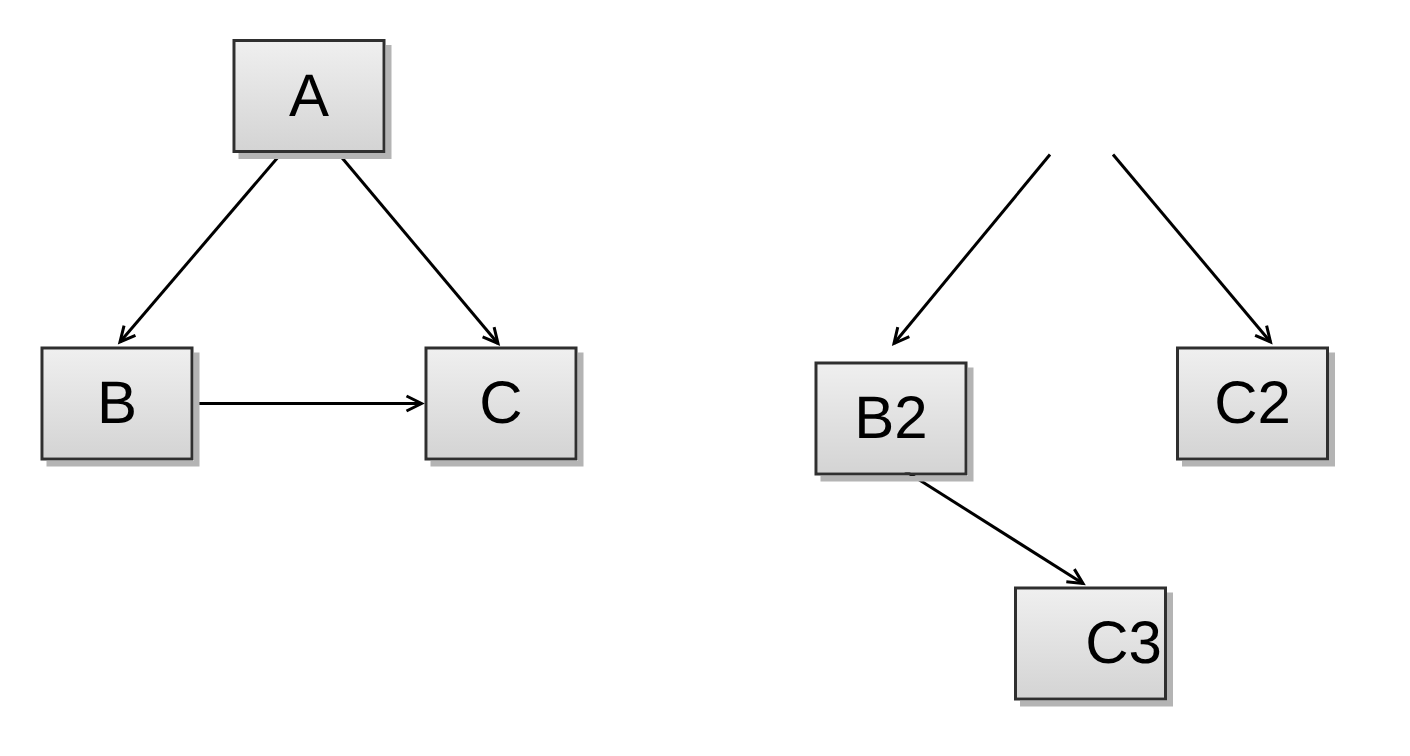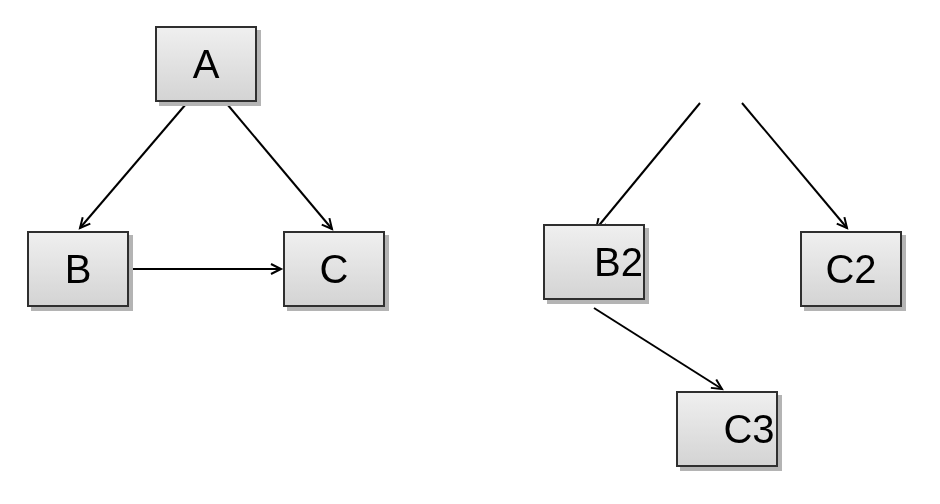--- a/index.html
+++ b/index.html
@@ -50,22 +50,22 @@
     color:var(--node-text);
     font-size:40px;
     line-height:1;
     user-select:none;
   }
   
   #node-A  {left:155px; top:26px;}
   #node-B  {left:27px;  top:231px;}
   #node-C  {left:283px; top:231px;}
   #node-A2 {left:669px; top:26px;}
-  #node-B2 {left:543px; top:224px;justify-content:flex-end;}
-  #node-C2 {left:800px; top:231px;}
+  #node-B2 {left:543px; top:241px;}
+  #node-C2 {left:784px; top:231px;}
   #node-C3 {left:676px; top:391px;padding-left:44px;}
 </style>
 </head>
 <body>
 
 <div class="canvas">
 
   <svg class="edges" viewBox="0 0 940 504" xmlns="http://www.w3.org/2000/svg">
     <defs>
       <marker id="arrow" markerUnits="userSpaceOnUse" markerWidth="16" markerHeight="16" viewBox="0 0 16 16" refX="13" refY="8" orient="auto">

